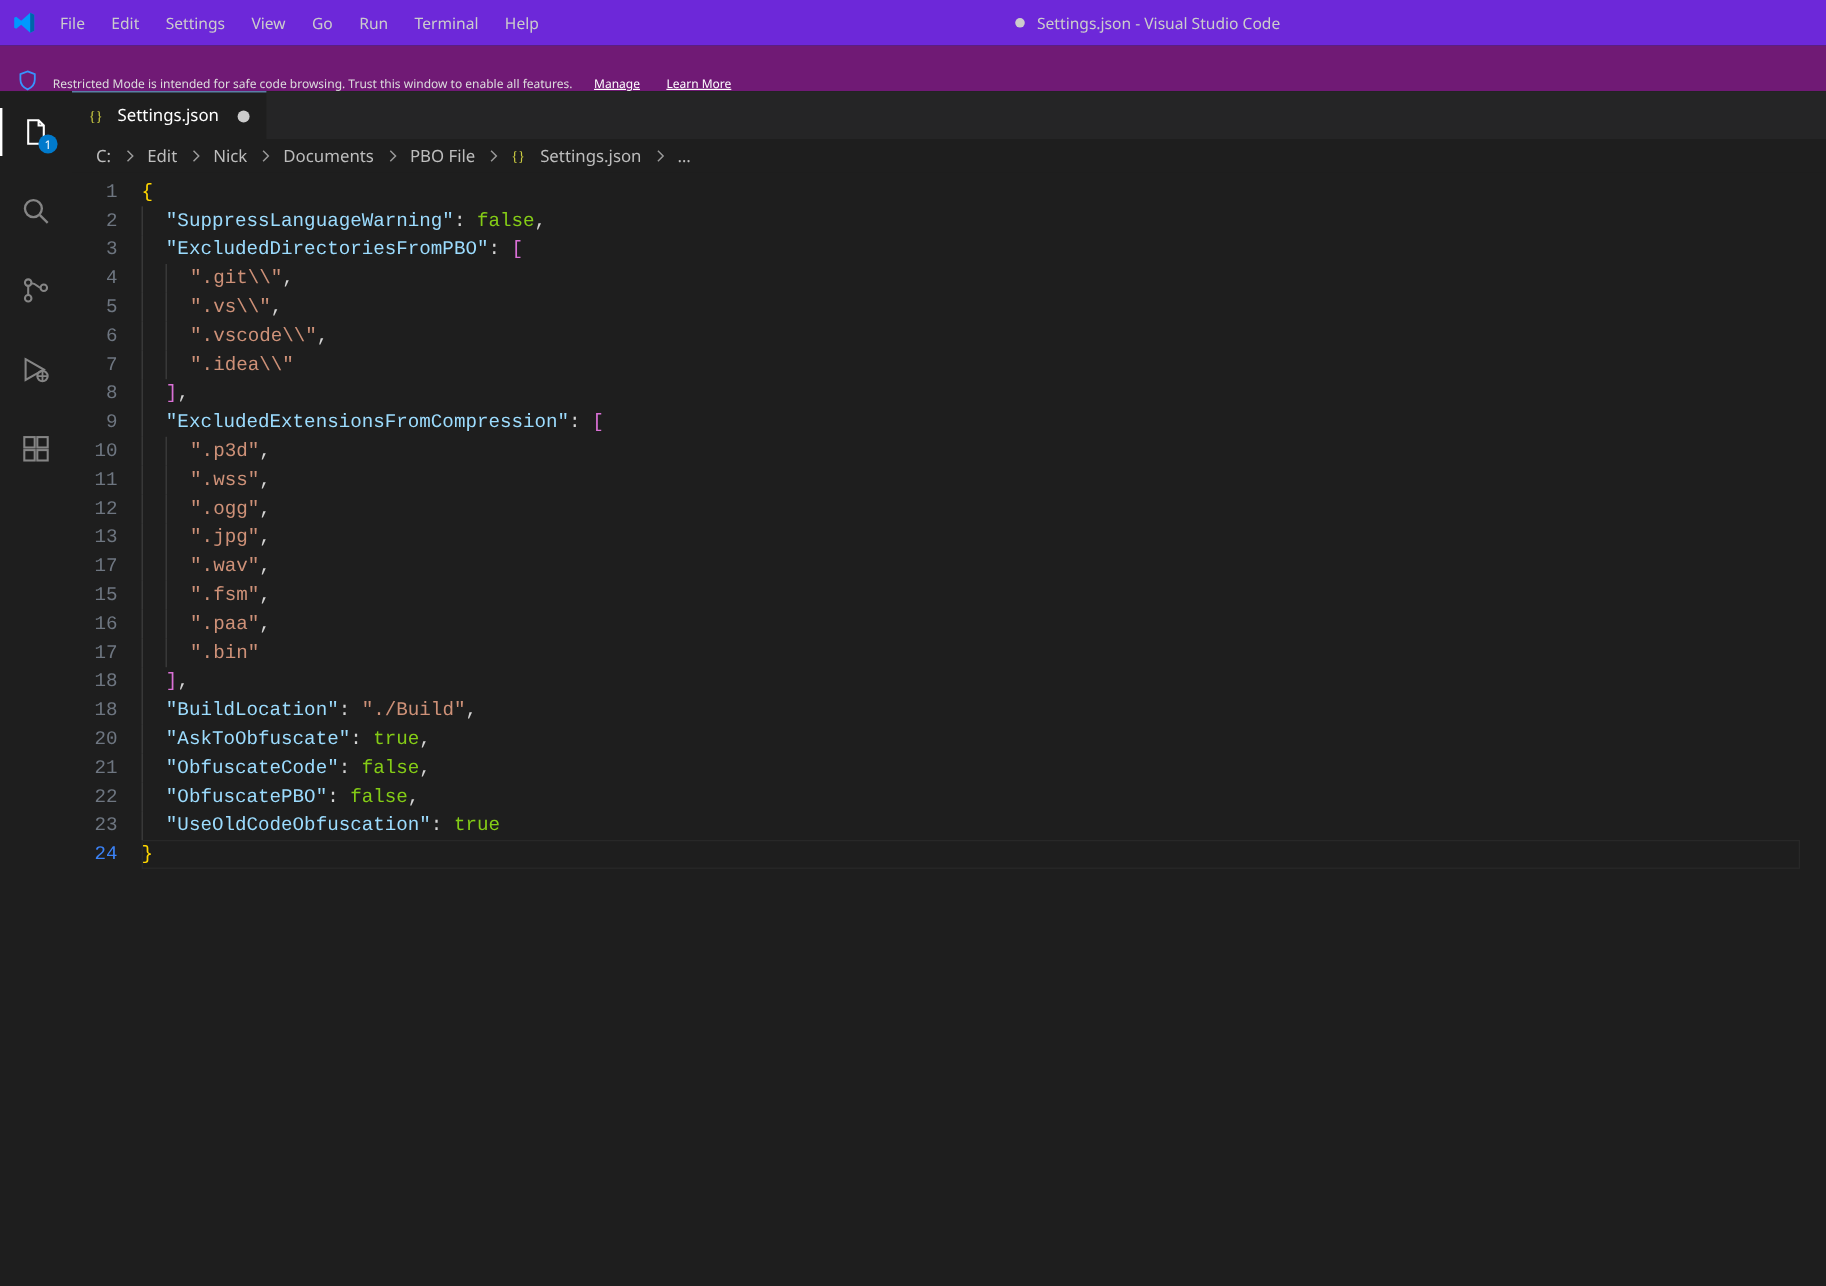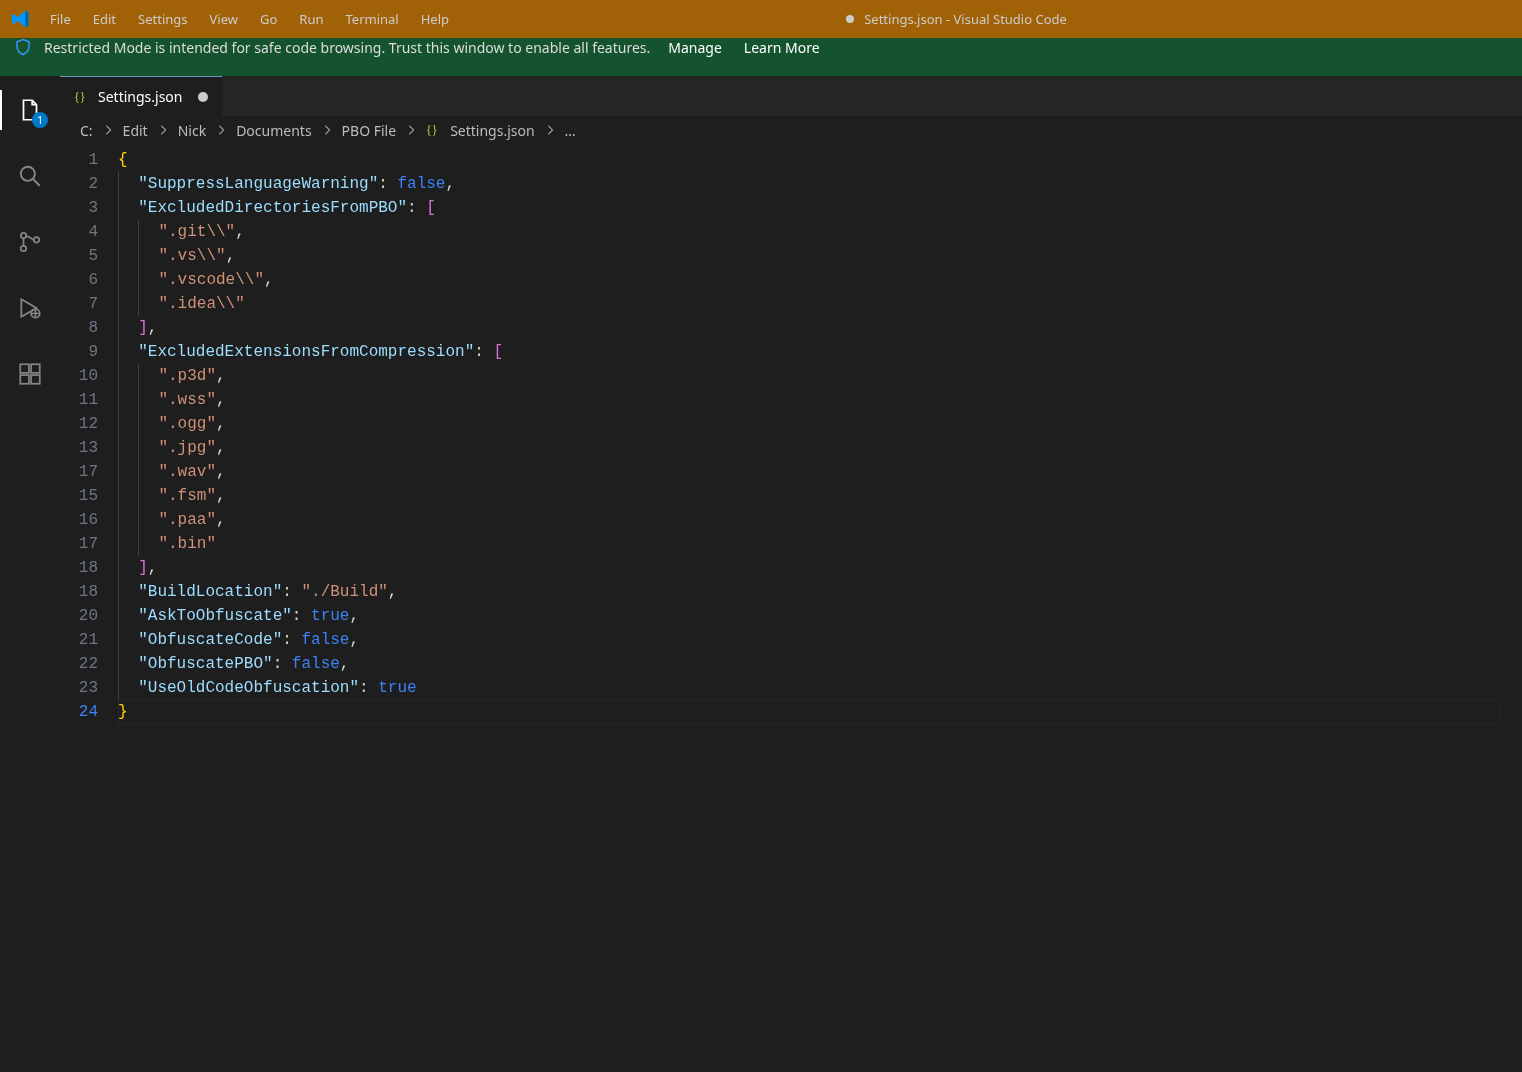--- a/index.html
+++ b/index.html
@@ -7,46 +7,46 @@
   body {
     background:#1e1e1e;
     font-family:"Segoe UI",system-ui,Arial,sans-serif;
     font-size:13px;
     color:#cccccc;
     overflow:hidden;
   }
   
   .titlebar {
     height:38px;
-    background:#a16207;
+    background:#6d28d9;
     display:flex;
     align-items:center;
     padding:0 8px;
   }
   .titlebar .app-icon { width:26px; display:flex; align-items:center; justify-content:center; }
   .titlebar .menus { display:flex; gap:2px; margin-left:6px; }
   .titlebar .menu-item { padding:4px 10px; border-radius:4px; cursor:default; color:#cccccc; }
   .titlebar .window-title { margin-left:auto; margin-right:auto; color:#cccccc; display:flex; align-items:center; gap:10px; }
   .titlebar .dot { width:8px; height:8px; border-radius:50%; background:#cccccc; display:inline-block; }
   .titlebar .right-pad { width:60px; }
 
   
   .notif {
     height:38px;
-    background:#14532d;
-    display:flex;
-    align-items:flex-start;
+    background:#701a75;
+    display:flex;
+    align-items:flex-end;
     padding:0 14px;
     gap:12px;
     color:#dddddd;
-    font-size:14px;
+    font-size:10px;
   }
   .notif .shield { color:#3794ff; display:flex; align-items:center; }
   .notif .msg { flex:0 0 auto; }
-  .notif a { color:#ffffff; cursor:pointer; }
+  .notif a { color:#ffffff; text-decoration:underline; cursor:pointer; }
   .notif .links { display:flex; gap:22px; margin-left:6px; }
 
   
   .main {
     display:flex;
     height:calc(100% - 76px);
   }
 
   
   .activitybar {
@@ -167,21 +167,21 @@
   }
 
   
   .minimap { width:22px; background:transparent; }
 
   
   .tk-brace { color:#da70d6; } 
   .tk-bracket-y { color:#ffd700; } 
   .tk-key { color:#9cdcfe; }
   .tk-string { color:#ce9178; }
-  .tk-bool { color:#3b82f6;text-align:right; }
+  .tk-bool { color:#84cc16;text-align:right; }
   .tk-punct { color:#d4d4d4; }
   .tk-colon { color:#d4d4d4; }
 
   svg { display:block; }
 </style>
 </head>
 <body>
 
 <div class="titlebar">
   <div class="app-icon">

